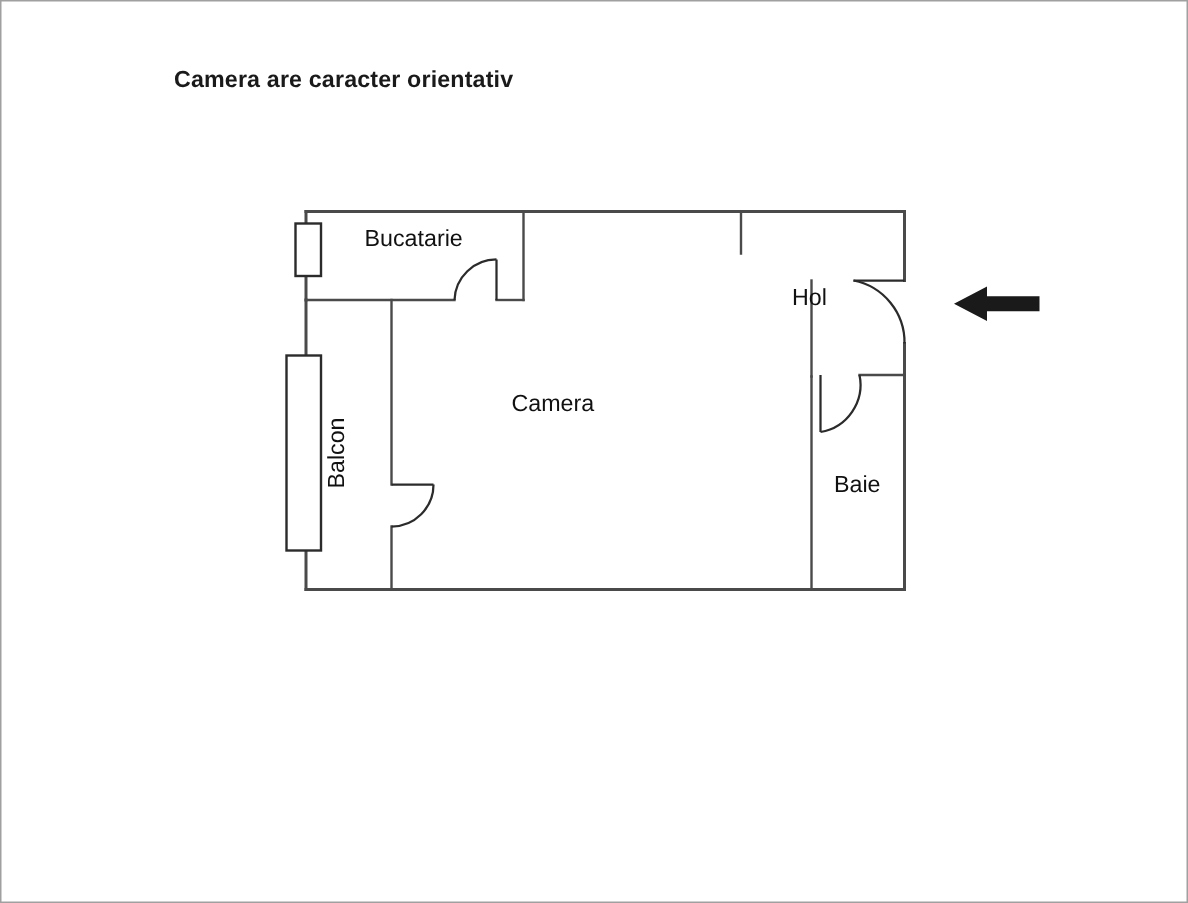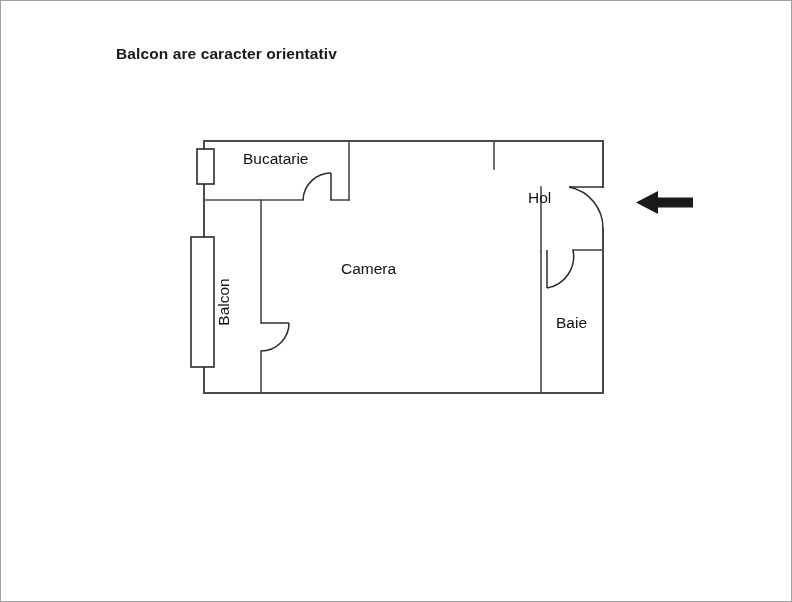--- a/index.html
+++ b/index.html
@@ -72,21 +72,21 @@
   .arrow {
     fill: #1a1a1a;
     stroke: none;
   }
 </style>
 </head>
 <body>
 
 <div id="page">
 
-  <div id="plan-title">Balcon are caracter orientativ</div>
+  <div id="plan-title">Camera are caracter orientativ</div>
 
   <svg id="floorplan-svg" viewBox="0 0 792 602">
 
     <g>
 
       <path class="wall" d="M 203 140 L 602 140"></path>
 
       <path class="wall" d="M 203 140 L 203 199"></path>
 
       <path class="wall" d="M 203 199 L 203 392"></path>

